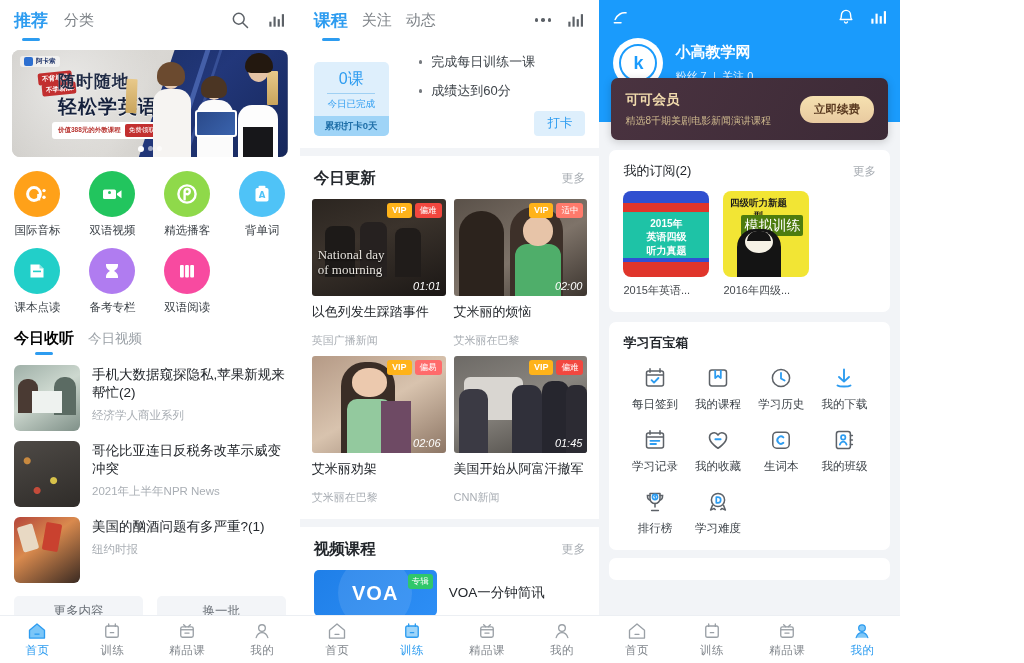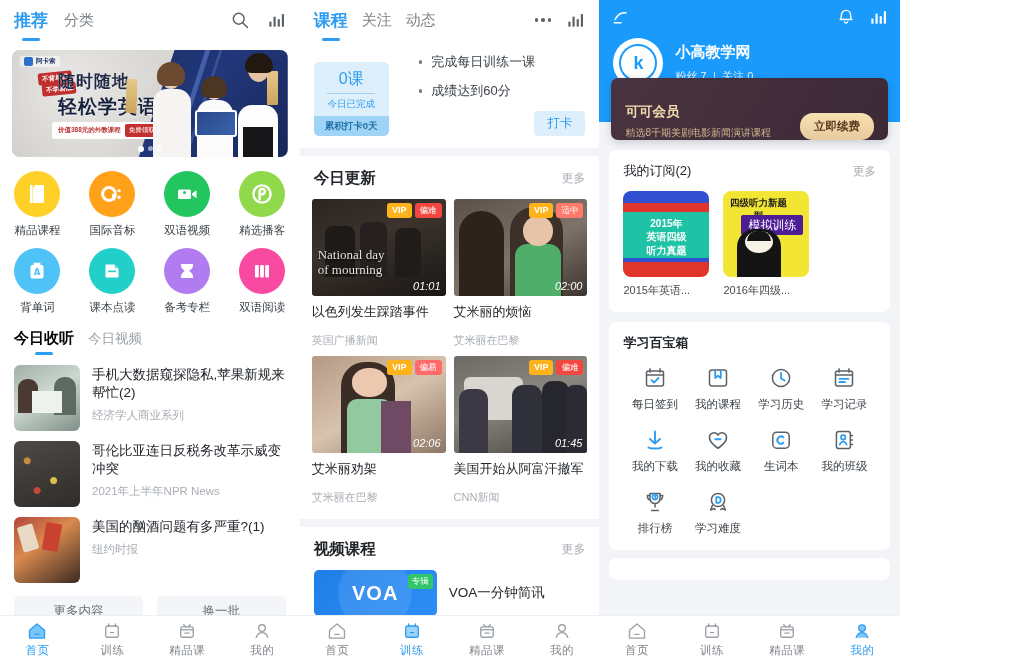--- a/index.html
+++ b/index.html
@@ -189,21 +189,21 @@
     background:linear-gradient(#ffc849,#f7a91c); color:#fff; font-size:8px; font-weight:bold;
     padding:1.5px 6px; border-radius:7px; white-space:nowrap; display:flex; align-items:center; gap:2px;
   }
   .pname { color:#fff; font-size:15px; font-weight:bold; }
   .pstats { color:rgba(255,255,255,.9); font-size:11px; margin-top:7px; display:flex; align-items:center; gap:7px; }
   .pstats .bar { width:1.5px; height:9px; background:rgba(255,255,255,.7); display:block; }
 
   .vipcard {
     position:absolute; left:12px; right:12px; bottom:-18px; height:62px;
     background:linear-gradient(120deg,#4a3340,#3c2a36); border-radius:7px;
-    display:flex; align-items:flex-end; padding:0 14px;
+    display:flex; align-items:center; padding:0 14px;
     box-shadow:0 2px 8px rgba(0,0,0,.18);
   }
   .vipcard .vt { color:#f2dcae; font-size:13.5px; font-weight:bold; }
   .vipcard .vs { color:#cfb98e; font-size:10px; margin-top:5px; }
   .vipbtn {
     margin-left:auto; background:linear-gradient(#f6e1b0,#e8caa0); color:#5a3a20;
     font-size:11.5px; font-weight:bold; padding:6px 14px; border-radius:13px;
   }
 
   .card3 { background:#fff; border-radius:7px; margin:28px 10px 0; padding:12px 14px 14px; }
@@ -290,31 +290,20 @@
       </div>
 
       <div class="dots">
         <i class="on"></i>
         <i></i>
         <i></i>
       </div>
     </div>
 
     <div class="grid8">
-      <div class="g-item">
-        <div class="g-circle" style="background:#ffd027">
-          <svg width="24" height="24" viewBox="0 0 24 24">
-              <path d="M5 3h13a1 1 0 0 1 1 1v16a1 1 0 0 1-1 1H5z" fill="#fff"></path>
-              <path d="M8 3h1.6v2.4L8.8 4.7 8 5.4z" fill="#ffd027"></path>
-              <rect x="5" y="3" width="2.4" height="18" fill="#fff" opacity=".85"></rect>
-              <rect x="7.2" y="3" width=".9" height="18" fill="#ffd027" opacity=".55"></rect>
-            </svg>
-        </div>
-        <span class="g-label">精品课程</span>
-      </div>
       <div class="g-item">
         <div class="g-circle" style="background:#ffa119">
           <svg width="26" height="26" viewBox="0 0 26 26">
               <circle cx="10" cy="13" r="6.4" fill="none" stroke="#fff" stroke-width="3"></circle>
               <rect x="13.2" y="13" width="3" height="6.4" fill="#fff"></rect>
               <circle cx="20" cy="9.6" r="1.7" fill="#fff"></circle>
               <circle cx="20" cy="16.2" r="1.7" fill="#fff"></circle>
             </svg>
         </div>
         <span class="g-label">国际音标</span>
@@ -692,21 +681,21 @@
               <div>2015年</div>
               <div>英语四级</div>
               <div>听力真题</div>
             </div>
           </div>
           <div class="sub-cap">2015年英语...</div>
         </div>
         <div class="sub-it">
           <div class="sub-th" style="background:#f2e534;">
             <div style="position:absolute;left:4px;right:20px;top:6px;text-align:center;color:#1b1b1b;font-size:9.5px;font-weight:bold;">四级听力新题型</div>
-            <div style="position:absolute;left:18px;right:6px;top:24px;text-align:center;background:#4c1d95;color:#fff;font-size:12px;padding:1.5px 0;border-radius:2px;">模拟训练</div>
+            <div style="position:absolute;left:18px;right:6px;top:24px;text-align:center;background:#4d7c0f;color:#fff;font-size:14px;padding:1.5px 0;border-radius:2px;">模拟训练</div>
             <div style="position:absolute;left:14px;bottom:0;width:44px;height:48px;background:#141414;border-radius:18px 18px 0 0;"></div>
             <div style="position:absolute;left:22px;bottom:24px;width:28px;height:22px;background:#f6f2e6;border-radius:50%;"></div>
             <div style="position:absolute;left:24px;bottom:36px;width:24px;height:10px;background:#141414;border-radius:10px 10px 0 0;"></div>
           </div>
           <div class="sub-cap">2016年四级...</div>
         </div>
       </div>
     </div>
 
     <div class="card3" style="margin-top:10px;">
@@ -733,36 +722,36 @@
 
         <div class="tool">
           <svg class="tool-ic" viewBox="0 0 24 24" fill="none" stroke="#5c6167" stroke-width="1.5">
             <circle cx="12" cy="12" r="8.6"></circle>
               <path d="M12 7v5.4l3.6 2.2" stroke="#2d9cf0" stroke-width="1.8" stroke-linecap="round" stroke-linejoin="round"></path>
           </svg>
           <span class="tl">学习历史</span>
         </div>
 
         <div class="tool">
+          <svg class="tool-ic" viewBox="0 0 24 24" fill="none" stroke="#2d9cf0" stroke-width="1.9">
+            <path d="M12 3.5v11.4" stroke-linecap="round"></path>
+              <path d="M7 11l5 4.6 5-4.6" stroke-linecap="round" stroke-linejoin="round"></path>
+              <path d="M5.5 19.5c2.2 1.4 10.8 1.4 13 0" stroke-linecap="round"></path>
+          </svg>
+          <span class="tl">我的下载</span>
+        </div>
+
+        <div class="tool">
           <svg class="tool-ic" viewBox="0 0 24 24" fill="none" stroke="#5c6167" stroke-width="1.5">
             <rect x="3.5" y="5" width="17" height="15" rx="2"></rect>
               <path d="M7 2.8v3.4M17 2.8v3.4" stroke-linecap="round"></path>
               <path d="M3.5 9h17"></path>
               <path d="M7.4 12.8h9M7.4 16h5.6" stroke="#2d9cf0" stroke-width="1.8" stroke-linecap="round"></path>
           </svg>
           <span class="tl">学习记录</span>
-        </div>
-
-        <div class="tool">
-          <svg class="tool-ic" viewBox="0 0 24 24" fill="none" stroke="#2d9cf0" stroke-width="1.9">
-            <path d="M12 3.5v11.4" stroke-linecap="round"></path>
-              <path d="M7 11l5 4.6 5-4.6" stroke-linecap="round" stroke-linejoin="round"></path>
-              <path d="M5.5 19.5c2.2 1.4 10.8 1.4 13 0" stroke-linecap="round"></path>
-          </svg>
-          <span class="tl">我的下载</span>
         </div>
 
         <div class="tool">
           <svg class="tool-ic" viewBox="0 0 24 24" fill="none" stroke="#5c6167" stroke-width="1.6">
             <path d="M12 20.2S3.5 15 3.5 9.4a4.6 4.6 0 0 1 8.5-2.4 4.6 4.6 0 0 1 8.5 2.4C20.5 15 12 20.2 12 20.2z" stroke-linejoin="round"></path>
             <path d="M9.4 11.2h5.2" stroke="#2d9cf0" stroke-width="1.9" stroke-linecap="round"></path>
           </svg>
           <span class="tl">我的收藏</span>
         </div>
 

